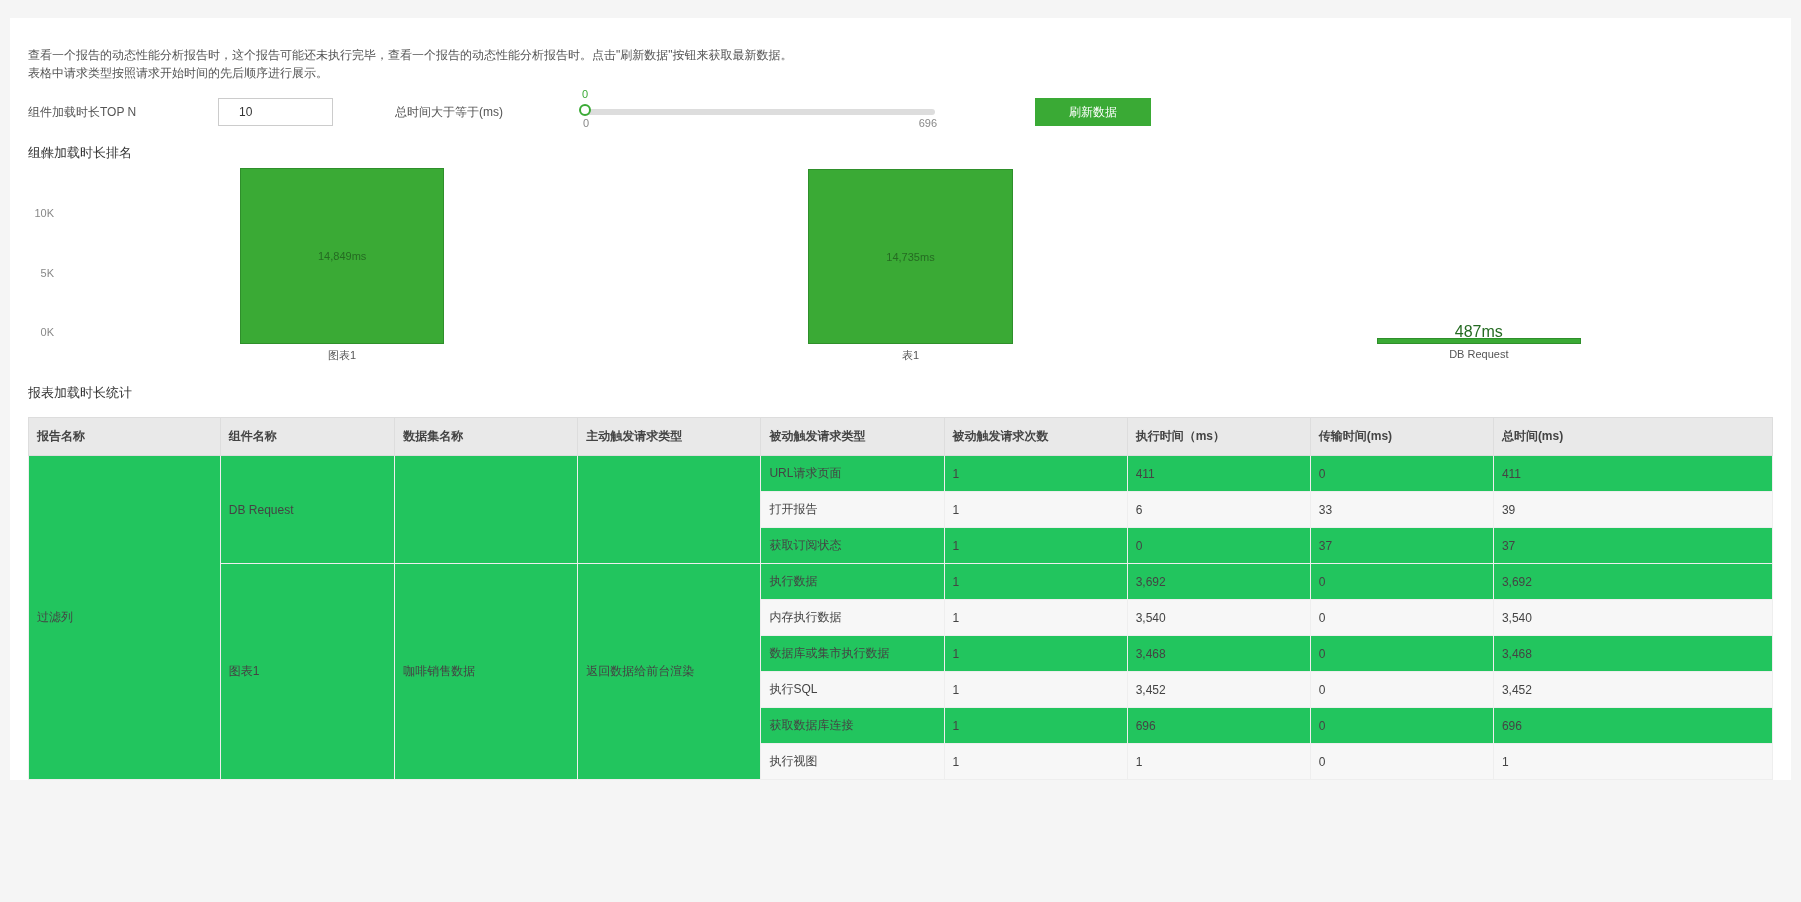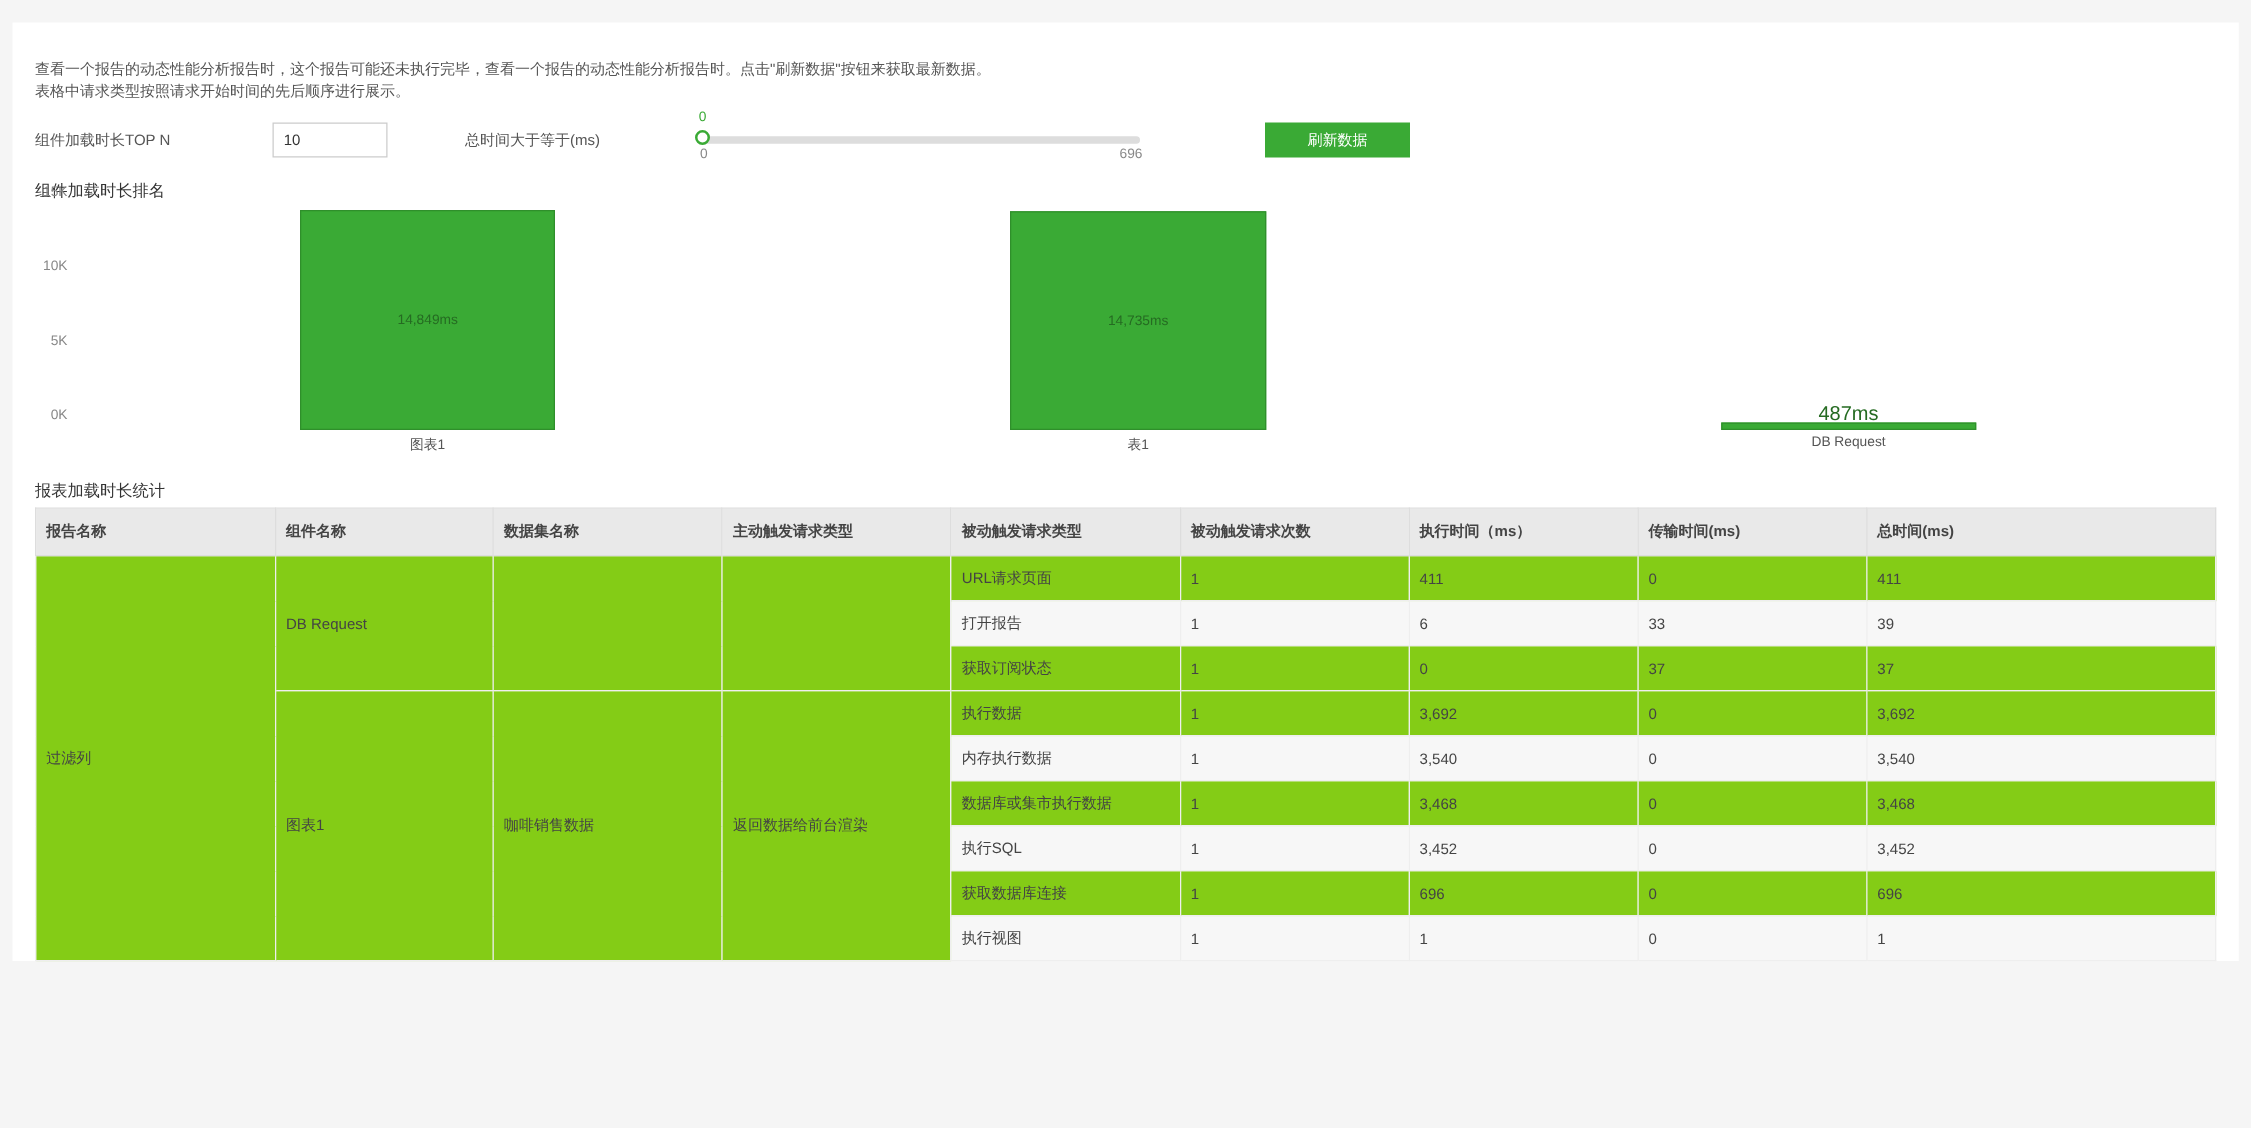--- a/index.html
+++ b/index.html
@@ -28,22 +28,22 @@
     gap: 0;
   }
   .ctrl-label {
     color: #555;
     font-size: 12px;
     width: 190px;
   }
   .ctrl-input {
     border: 1px solid #ccc;
     height: 28px;
-    width: 92px;
-    padding: 0 8px;
+    width: 115px;
+    padding: 0 20px;
     font-size: 12px;
     color: #333;
   }
   .ctrl-label2 {
     color: #555;
     font-size: 12px;
     margin-left: 62px;
     width: 180px;
   }
   .slider-wrap {
@@ -182,42 +182,42 @@
     color: #555;
     padding-top: 2px;
   }
 
   .table-section {
     padding: 18px 18px 0 18px;
   }
   .table-title {
     font-size: 13px;
     color: #333;
-    margin-bottom: 4px;
+    margin-bottom: 15px;
   }
   table {
     width: 100%;
     border-collapse: collapse;
     table-layout: fixed;
   }
   th {
     background: #e9e9e9;
     text-align: left;
     font-weight: bold;
     font-size: 12px;
     color: #444;
     padding: 10px 8px;
     border: 1px solid #ddd;
   }
   td {
     font-size: 12px;
     color: #444;
     padding: 9px 8px;
     border: 1px solid #eee;
-    background: #84cc16;
+    background: #22c55e;
   }
   tr.alt td.data-cell { background: #f7f7f7; }
   col.c0 { width: 11%; }
   col.c1 { width: 10%; }
   col.c2 { width: 10.5%; }
   col.c3 { width: 10.5%; }
   col.c4 { width: 10.5%; }
   col.c5 { width: 10.5%; }
   col.c6 { width: 10.5%; }
   col.c7 { width: 10.5%; }

